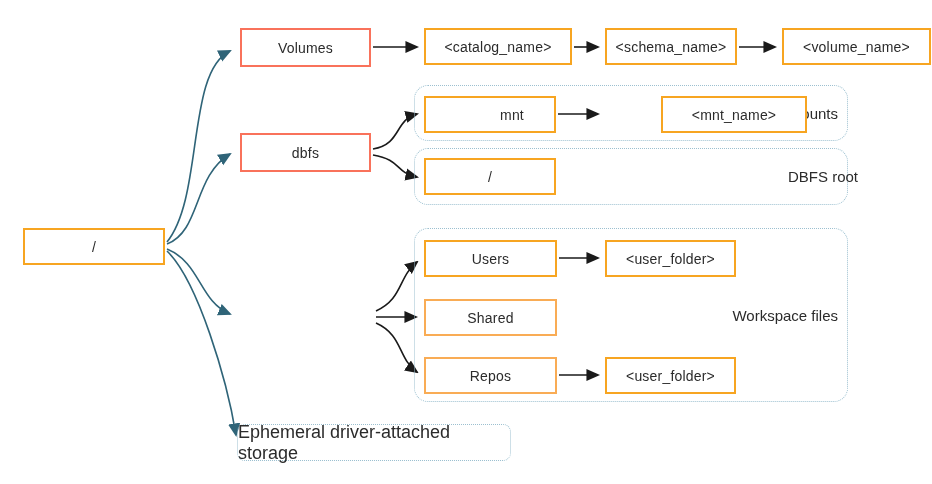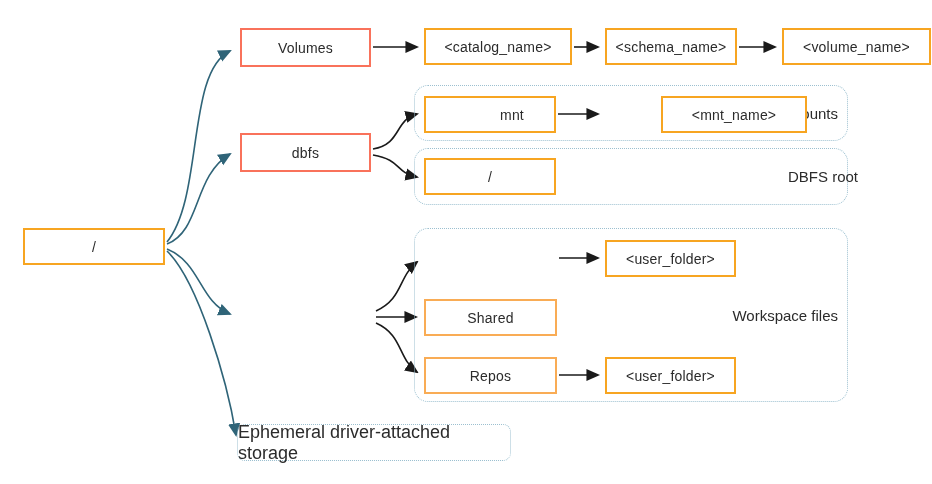--- a/index.html
+++ b/index.html
@@ -92,20 +92,23 @@
   <div class="box amber" style="left:424px;top:96px;width:132px;height:37px;padding-left:44px;">
     <span>mnt</span>
   </div>
   <div class="box amber" style="left:625px;top:96px;width:146px;height:37px;margin-left:36px;">
     <span>&lt;mnt_name&gt;</span>
   </div>
   <div class="box amber" style="left:424px;top:158px;width:132px;height:37px;">
     <span>/</span>
   </div>
 
+  <div class="box amber" style="left:424px;top:240px;width:133px;height:37px;">
+    <span>Users</span>
+  </div>
   <div class="box amber" style="left:605px;top:240px;width:131px;height:37px;">
     <span>&lt;user_folder&gt;</span>
   </div>
   <div class="box lightorange" style="left:424px;top:299px;width:133px;height:37px;">
     <span>Shared</span>
   </div>
   <div class="box lightorange" style="left:424px;top:357px;width:133px;height:37px;">
     <span>Repos</span>
   </div>
   <div class="box amber" style="left:605px;top:357px;width:131px;height:37px;">

